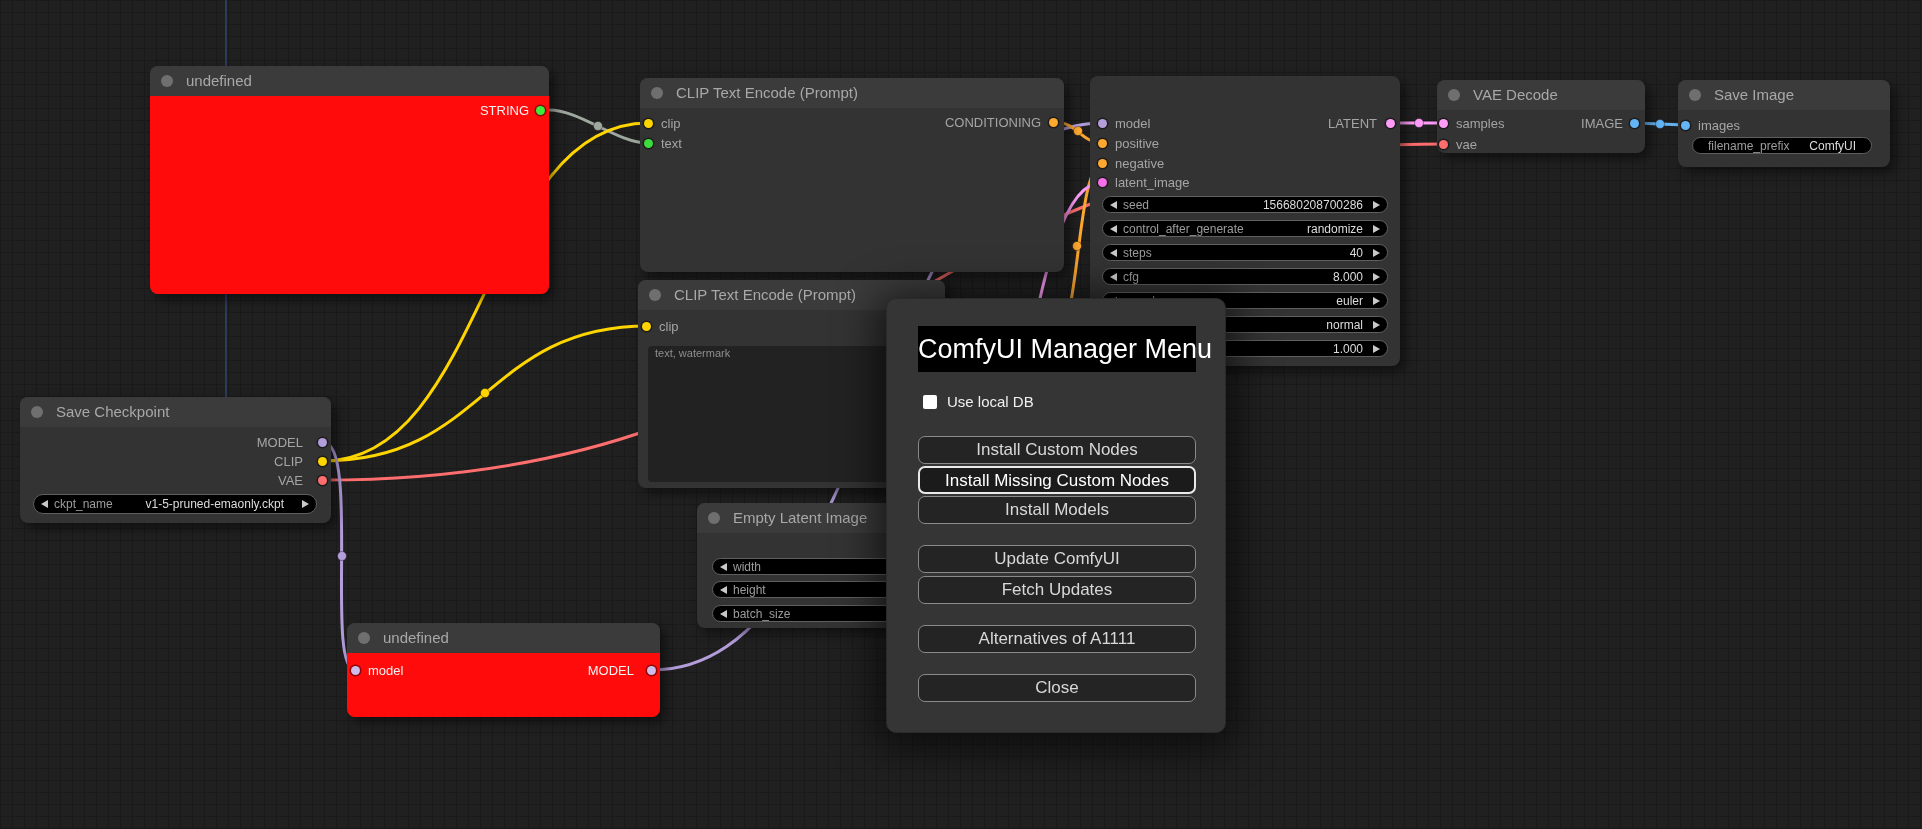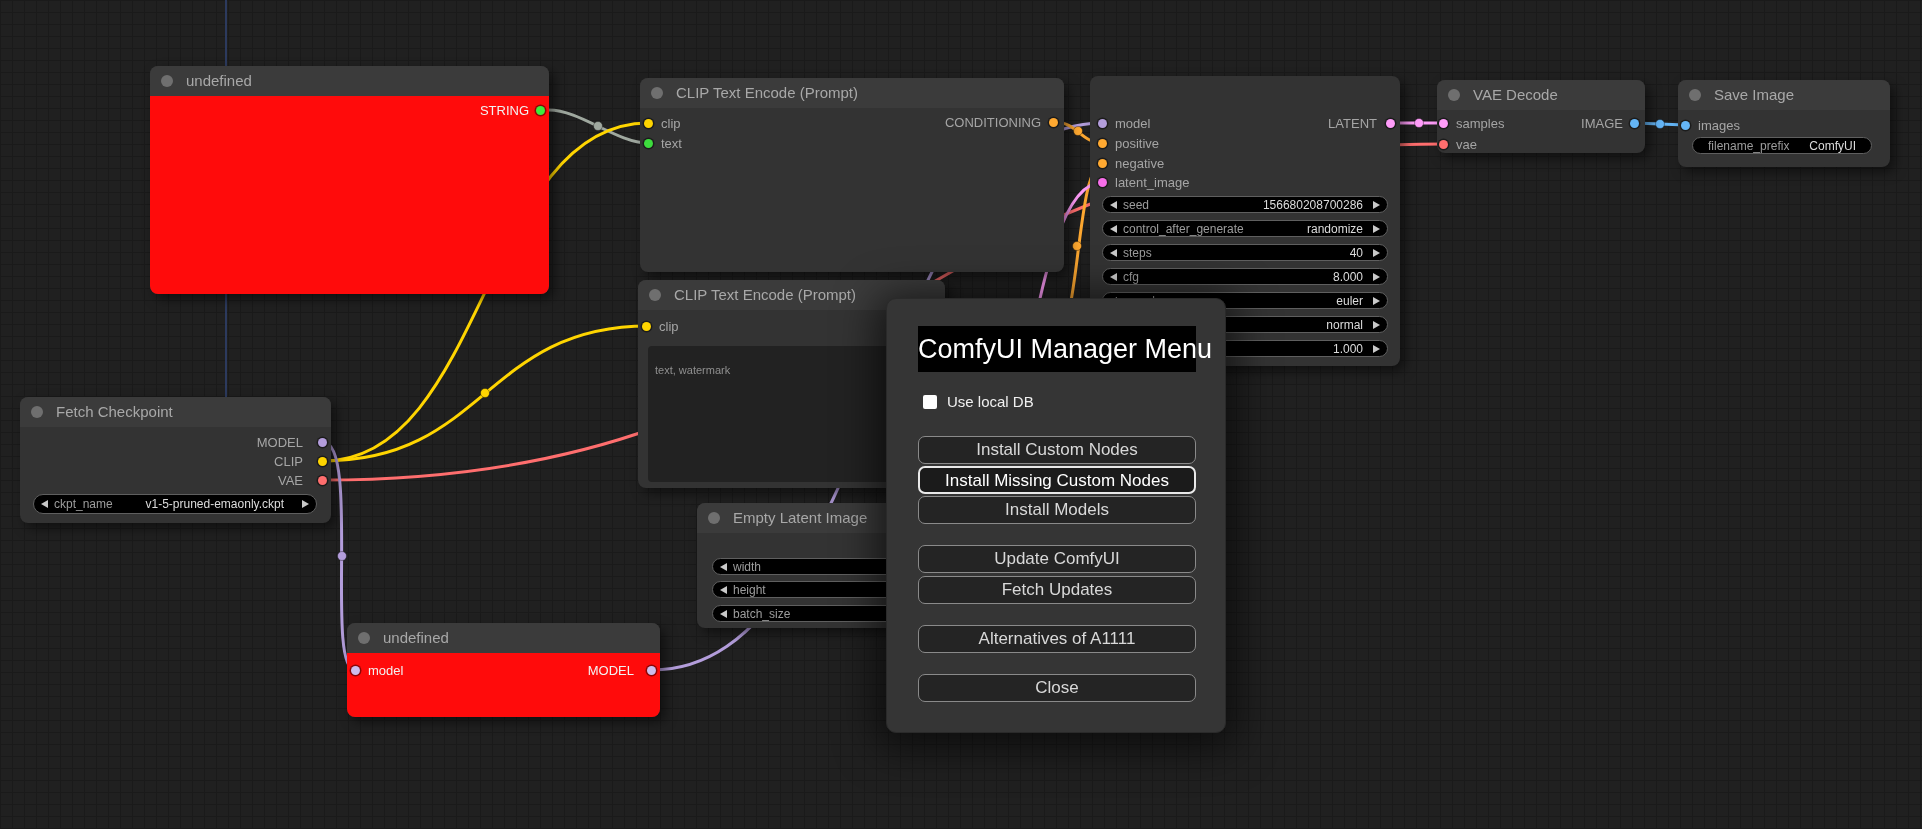--- a/index.html
+++ b/index.html
@@ -21,21 +21,21 @@
   .in-label{position:absolute;font-size:13px;color:#a5a5a5;white-space:nowrap;}
   .out-label{position:absolute;font-size:13px;color:#a5a5a5;white-space:nowrap;text-align:right;}
   .red .in-label,.red .out-label{color:#f2f2f2;}
   .widget{position:absolute;height:17px;background:#000000;border:1px solid #5f5f5f;border-radius:10px;box-sizing:border-box;font-size:12px;color:#aaa;}
   .w-label{position:absolute;left:20px;top:1px;line-height:14px;color:#9d9d9d;white-space:nowrap;}
   .w-value{position:absolute;right:24px;top:1px;line-height:14px;color:#dcdcdc;white-space:nowrap;}
   .w-value.noarrow{right:15px;}
   .w-label.noarrow{left:15px;}
   .tri-l{position:absolute;left:7px;top:4px;width:0;height:0;border-top:4px solid transparent;border-bottom:4px solid transparent;border-right:7px solid #c9c9c9;}
   .tri-r{position:absolute;right:7px;top:4px;width:0;height:0;border-top:4px solid transparent;border-bottom:4px solid transparent;border-left:7px solid #c9c9c9;}
-  .prompt-box{position:absolute;background:#222222;border-radius:4px;color:#8f8f8f;font-size:11px;padding:18px 7px;box-sizing:border-box;overflow:hidden;}
+  .prompt-box{position:absolute;background:#222222;border-radius:4px;color:#8f8f8f;font-size:11px;padding:1px 7px;box-sizing:border-box;overflow:hidden;}
   .dialog{position:absolute;left:886px;top:298px;width:340px;height:435px;background:#353535;border:1px solid #2a2a2a;
     border-radius:10px;box-shadow:0 6px 40px 10px rgba(0,0,0,.6);z-index:10;box-sizing:border-box;}
   .dlg-title{position:absolute;left:31px;top:27px;width:278px;height:46px;background:#000;color:#fff;
     font-size:27px;line-height:46px;text-align:center;white-space:nowrap;}
   .dlg-check{position:absolute;left:36px;top:96px;width:14px;height:14px;background:#fff;border-radius:2px;}
   .dlg-check-label{position:absolute;left:60px;top:94px;font-size:15px;color:#f0f0f0;}
   .dlg-btn{position:absolute;left:31px;width:278px;height:28px;background:#242424;border:1px solid #8a8a8a;border-radius:7px;
     color:#d8d8d8;font-size:17px;line-height:25px;text-align:center;box-sizing:border-box;white-space:nowrap;}
   .dlg-btn.highlight{border:2px solid #e9e9e9;color:#fff;background:#1b1b1b;}
 </style>
@@ -177,21 +177,21 @@
   <div class="in-label" style="left:20px;top:38px;">images</div>
   <div class="widget" style="left:14px;top:57px;width:180px;">
     <span class="w-label noarrow">filename_prefix</span>
     <span class="w-value noarrow">ComfyUI</span>
   </div>
 </div>
 
 <div class="node" style="left:20px;top:397px;width:311px;height:126px;">
   <div class="titlebar">
     <span class="title-dot"></span>
-    <span>Fetch Checkpoint</span>
+    <span>Save Checkpoint</span>
   </div>
   <div class="out-label" style="right:28px;top:38px;">MODEL</div>
   <span class="slot-dot" style="right:4px;top:41px;background:#B39DDB;"></span>
   <div class="out-label" style="right:28px;top:57px;">CLIP</div>
   <span class="slot-dot" style="right:4px;top:60px;background:#FFD500;"></span>
   <div class="out-label" style="right:28px;top:76px;">VAE</div>
   <span class="slot-dot" style="right:4px;top:79px;background:#FF6E6E;"></span>
   <div class="widget" style="left:13px;top:97px;width:284px;height:20px;border-radius:11px;">
     <span class="tri-l" style="top:5px;"></span>
     <span class="w-label" style="top:2px;line-height:15px;">ckpt_name</span>

